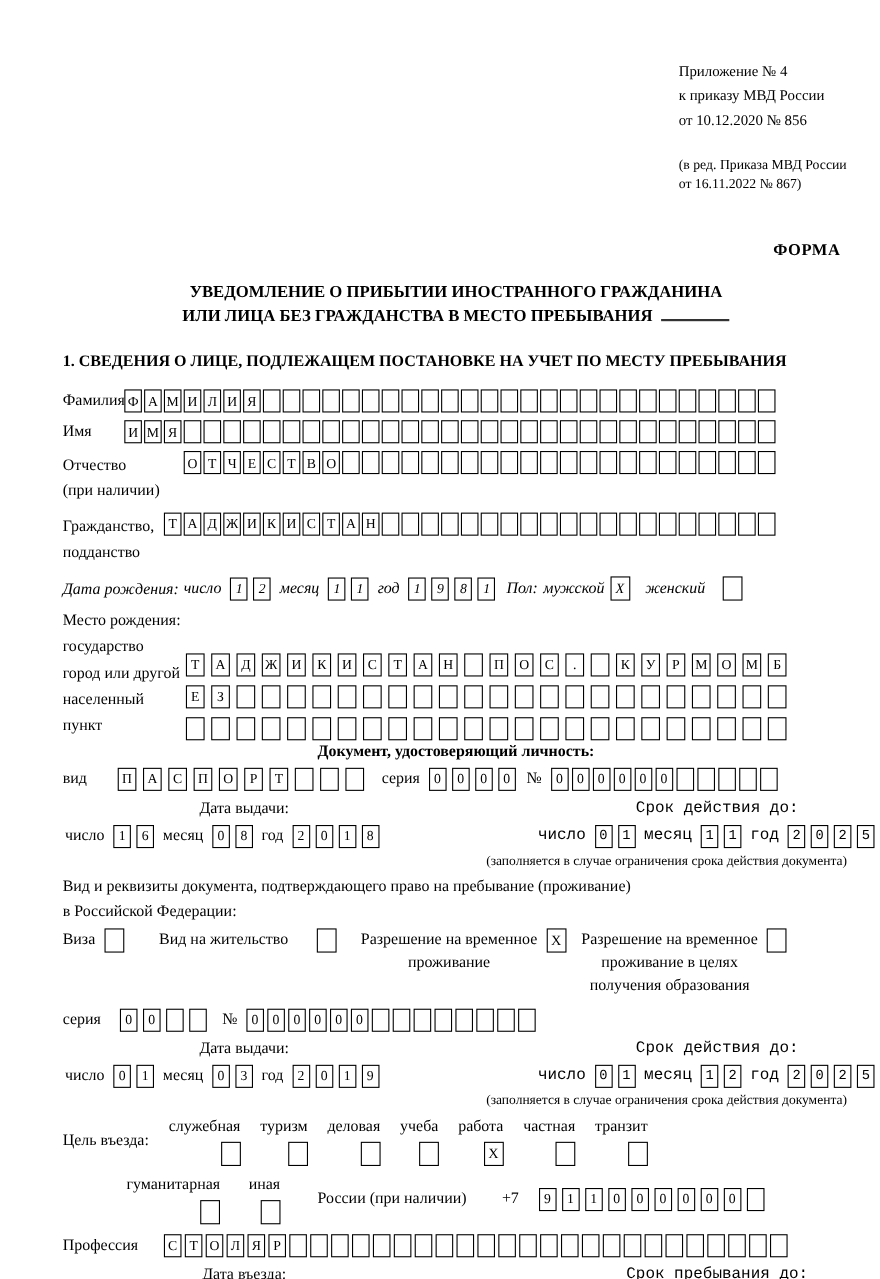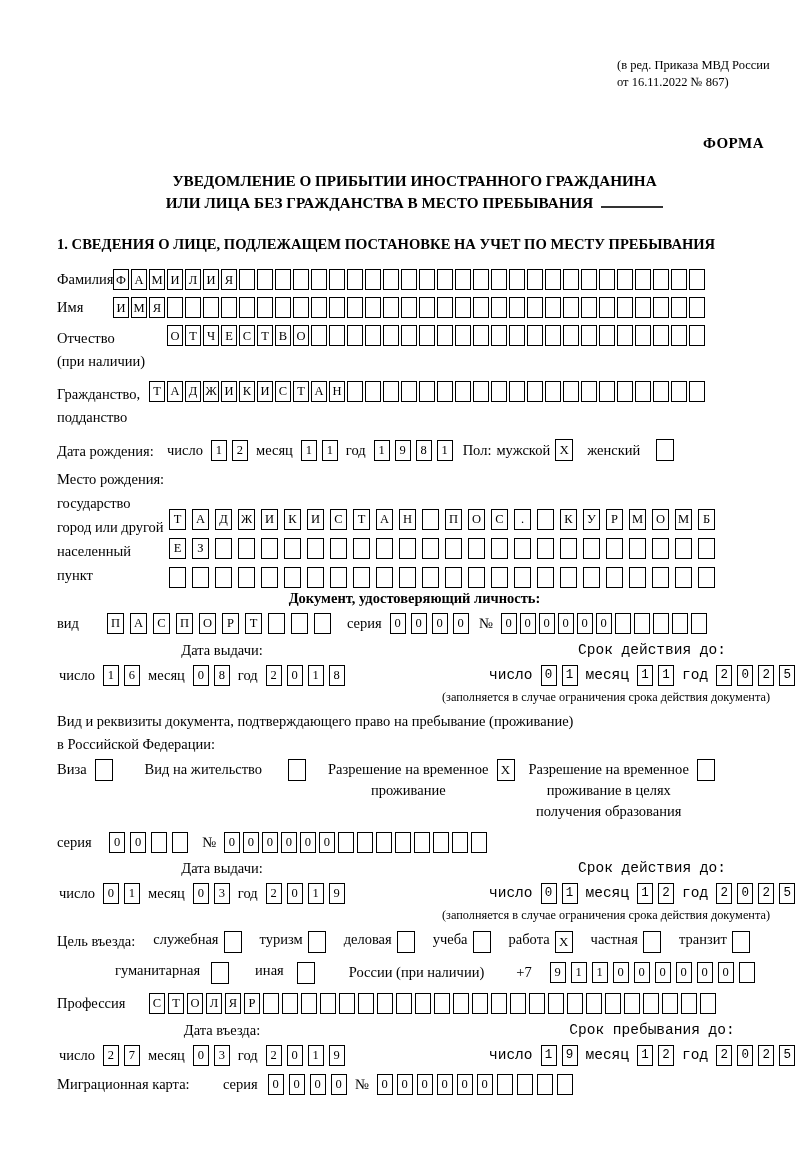--- a/index.html
+++ b/index.html
@@ -52,33 +52,36 @@
   .colL .dt-head{width:330px;}
   .colR .dt-head{width:330px;}
   .note{font-size:12.3px;text-align:right;margin:-2px 2px 8px 0;}
 
   .opt{display:inline-flex;align-items:flex-start;gap:8px;}
   .optlbl{white-space:pre-line;line-height:1.45;}
   .optlbl.ctr{text-align:center;}
   .optrow{display:flex;align-items:flex-start;gap:14px;margin-bottom:8px;}
 
   .prow{display:flex;align-items:center;gap:18px;margin-bottom:9px;flex-wrap:nowrap;}
-  .prow .po{display:inline-flex;align-items:flex-start;gap:5px;}
+  .prow .po{display:inline-flex;align-items:flex-end;gap:5px;flex-direction:column;}
   .indent{margin-left:58px;}
 
   .pair{display:flex;align-items:flex-end;}
   .pre{white-space:pre-line;line-height:1.65;}
   .mt2{margin-top:2px;}
 </style>
 </head>
 <body>
 
 <div class="page">
 
   <div class="hdr-right">
+    <div class="pre">Приложение № 4
+к приказу МВД России
+от 10.12.2020 № 856</div>
     <div class="edition">(в ред. Приказа МВД России
 от 16.11.2022 № 867)</div>
   </div>
 
   <div class="forma">ФОРМА</div>
 
   <div class="title">
     <div>УВЕДОМЛЕНИЕ О ПРИБЫТИИ ИНОСТРАННОГО ГРАЖДАНИНА</div>
     <div><span>ИЛИ ЛИЦА БЕЗ ГРАЖДАНСТВА В МЕСТО ПРЕБЫВАНИЯ</span><span class="blank-line"></span></div>
   </div>
@@ -229,21 +232,21 @@
         <span class="cell"></span>
         <span class="cell"></span>
         <span class="cell"></span>
         <span class="cell"></span>
         <span class="cell"></span>
         <span class="cell"></span>
         <span class="cell"></span>
       </span>
   </div>
 
-  <div class="frow" style="align-items:center;margin-top:10px;">
+  <div class="frow" style="align-items:center;margin-top:10px;font-style:italic;">
     <span class="lbl" style="width:108px;">Дата рождения:</span>
     <span class="dg">
       <span class="dlbl">число</span>
       <span class="cells date">
           <span class="cell">1</span>
           <span class="cell">2</span>
         </span>
       <span class="dlbl">месяц</span>
       <span class="cells date">
           <span class="cell">1</span>

